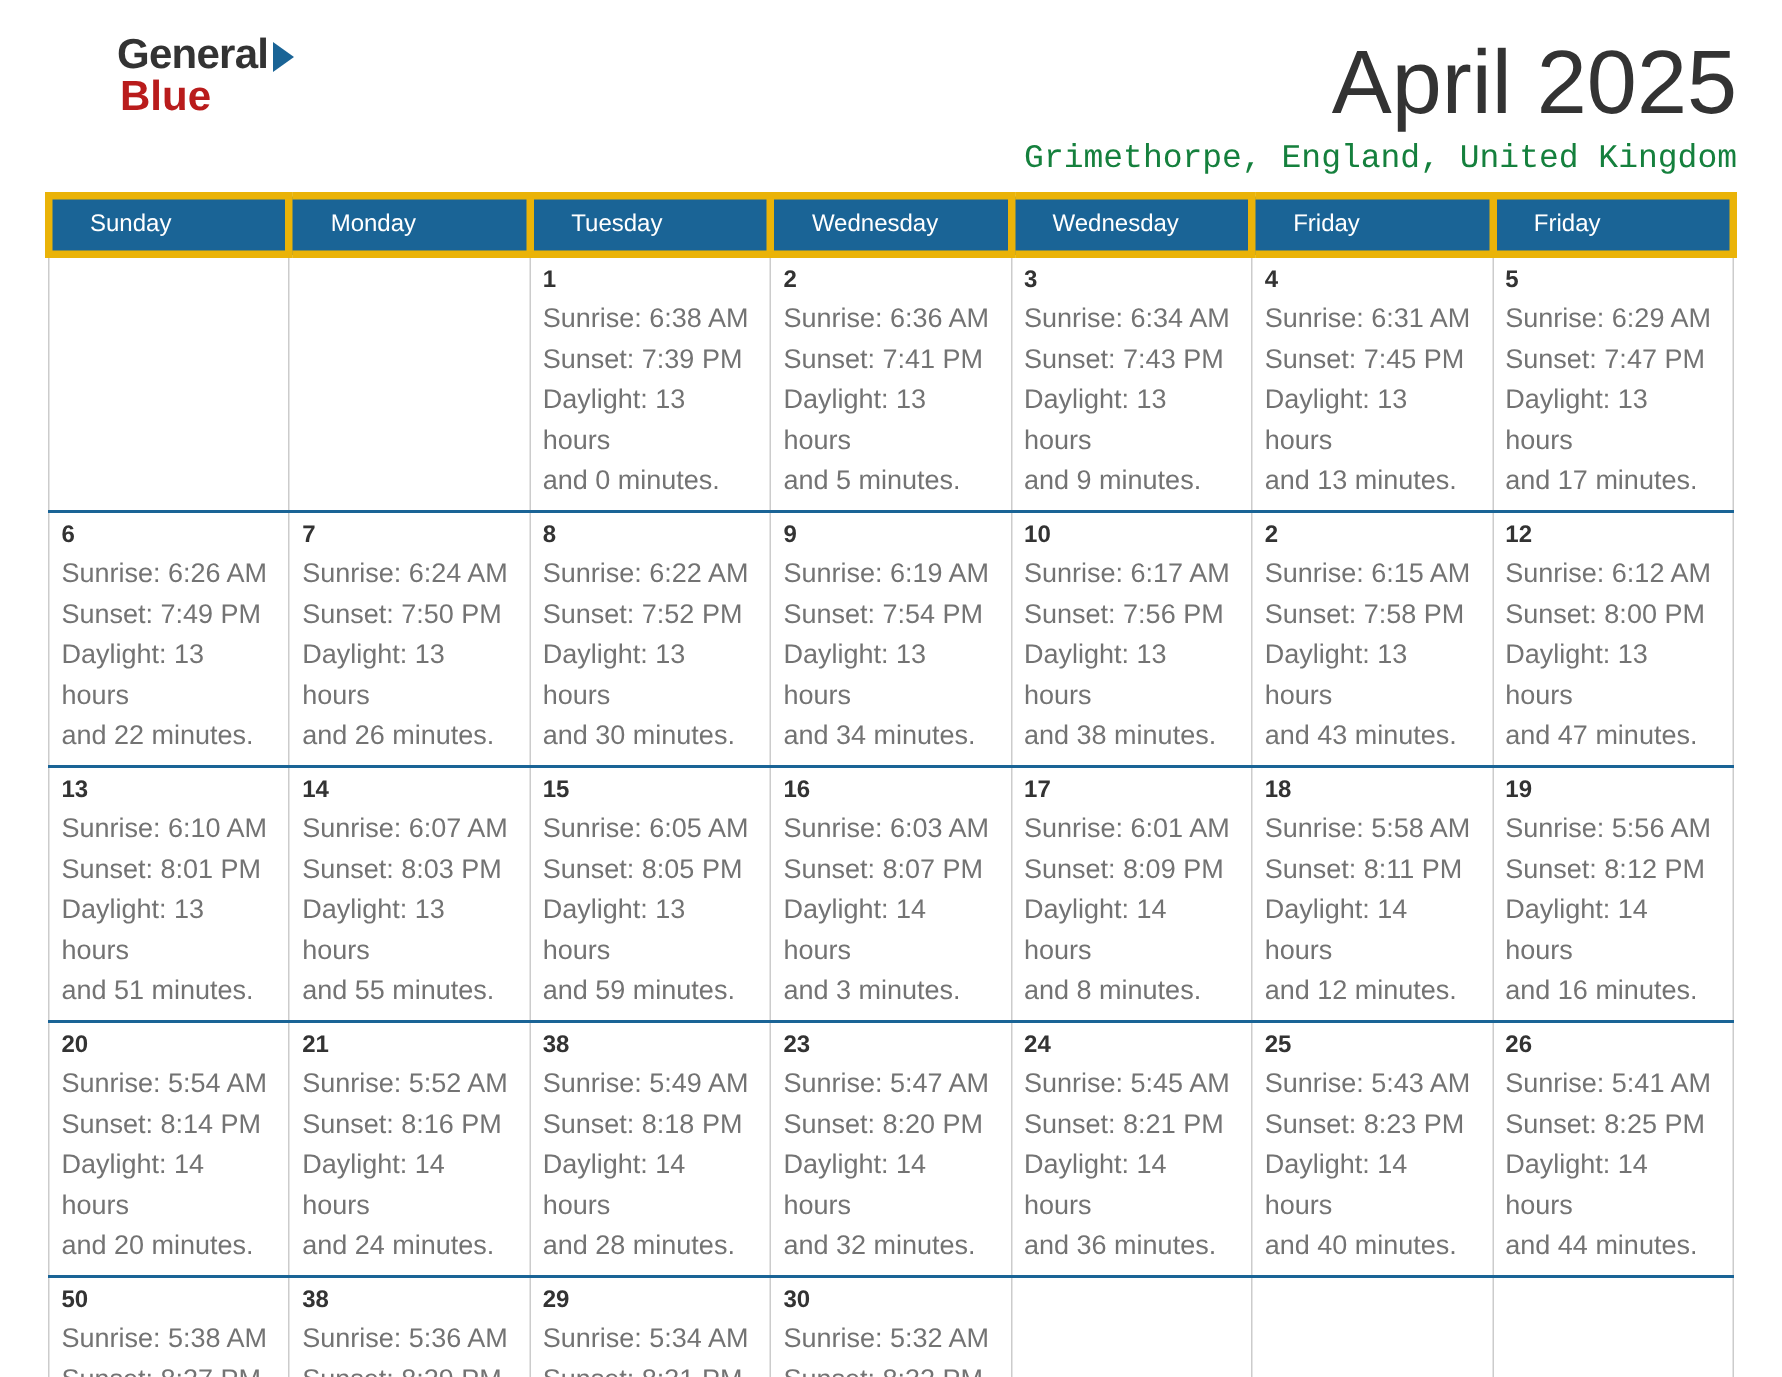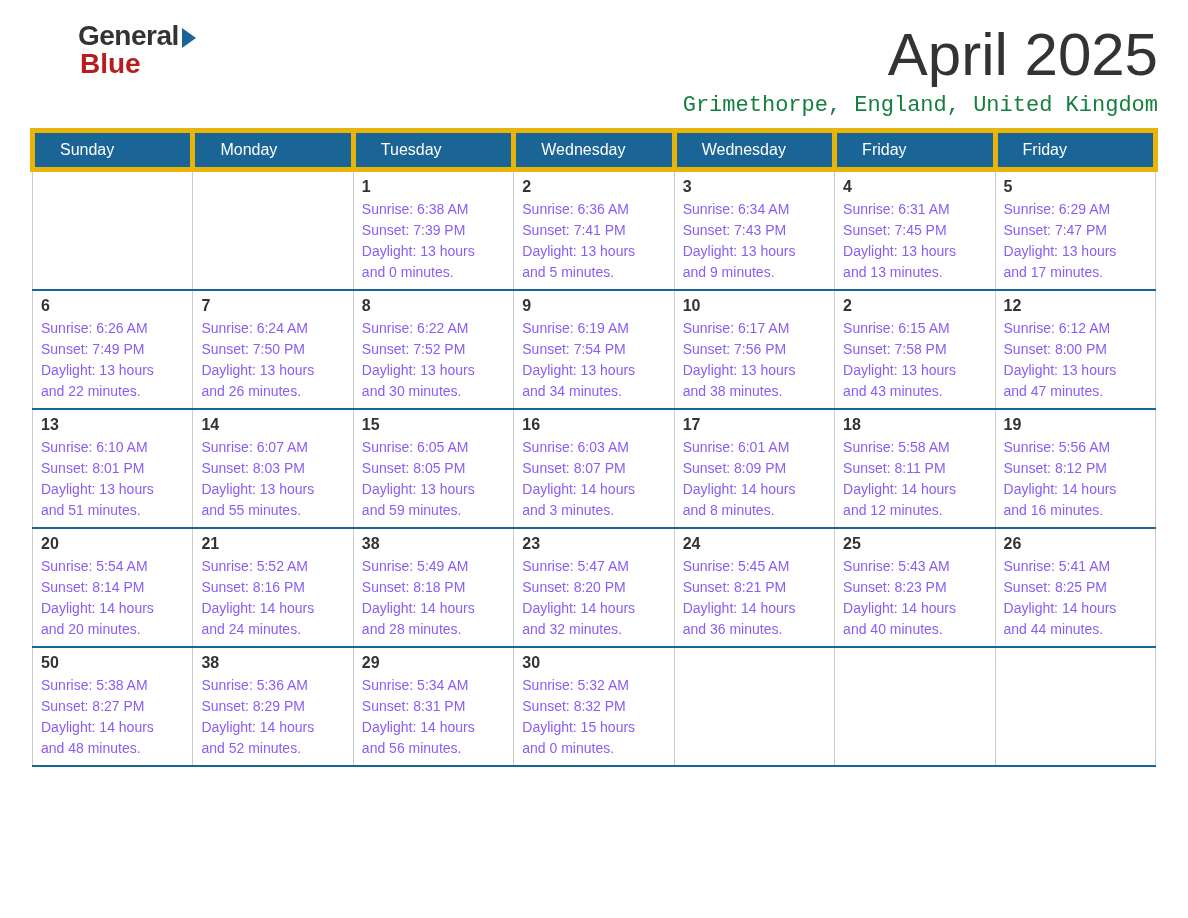--- a/index.html
+++ b/index.html
@@ -88,22 +88,22 @@
     .calendar tbody tr {
       border-bottom: 2px solid #1a6496;
     }
     .day-number {
       font-size: 16px;
       font-weight: bold;
       color: #333;
       margin-bottom: 3px;
     }
     .day-info {
-      font-size: 14px;
-      color: #8b5cf6;
+      font-size: 18px;
+      color: #737373;
       line-height: 1.5;
     }
     .empty-cell {
       background: #fff;
     }
   </style>
 </head>
 <body>
 
 <div class="header">

